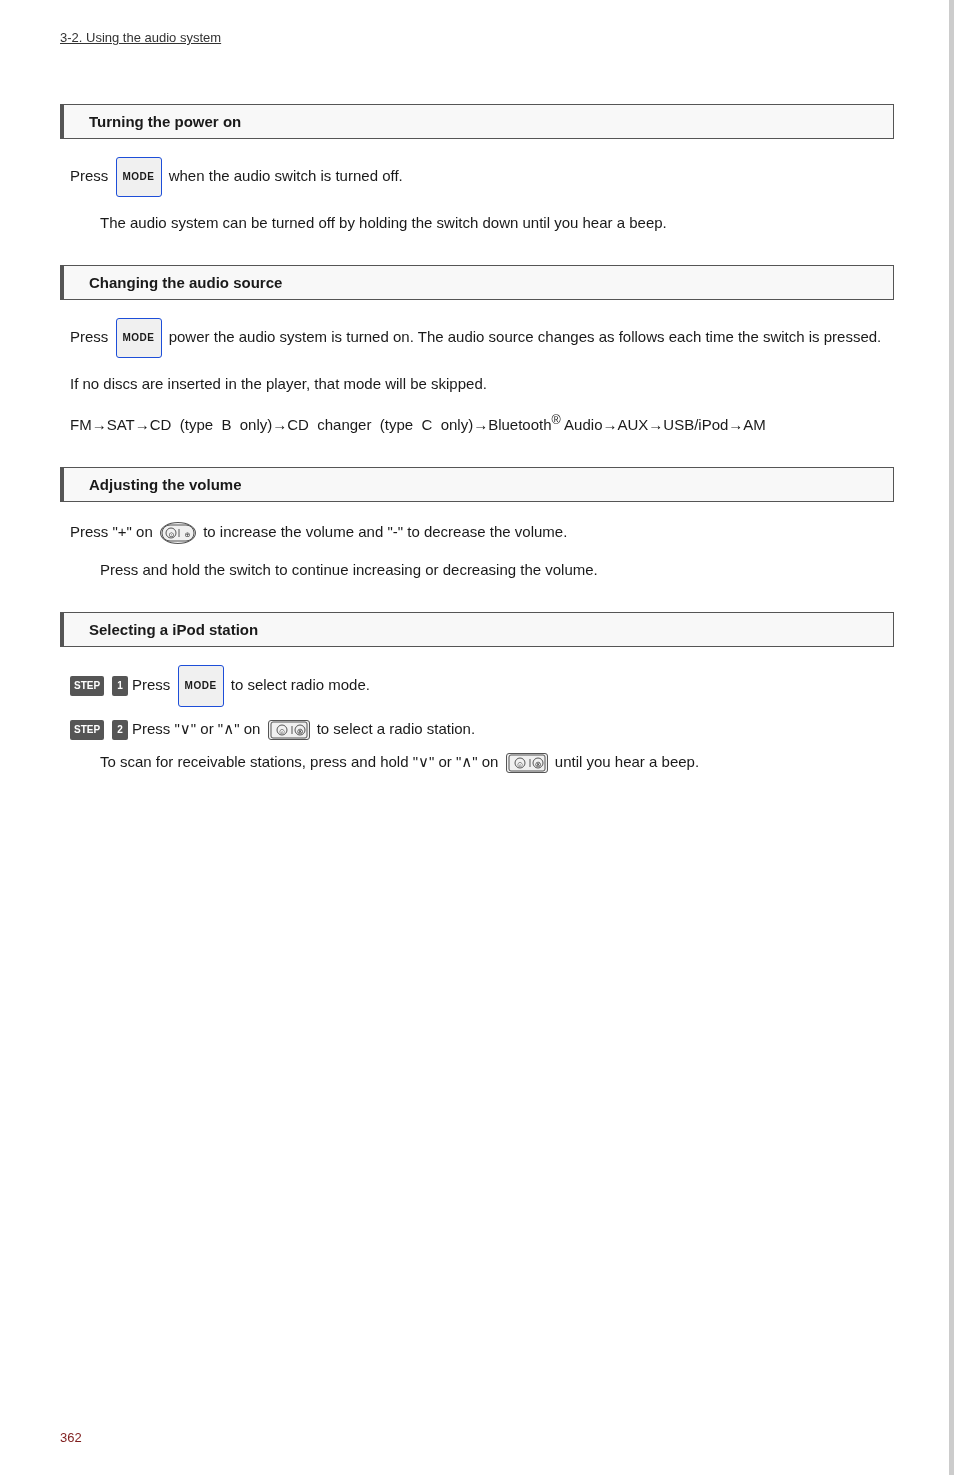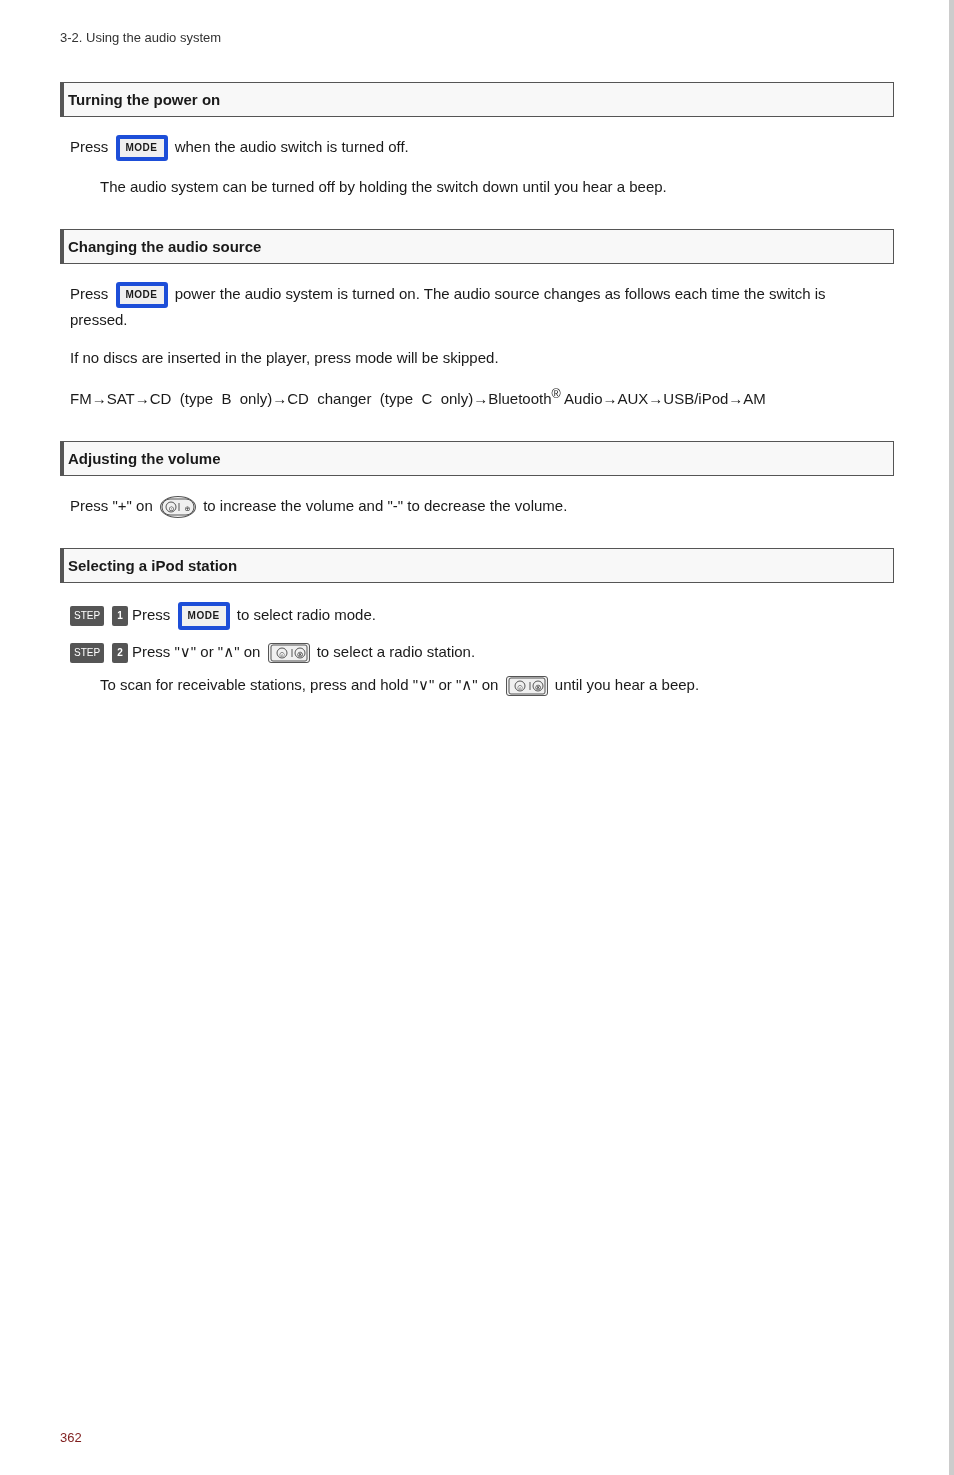--- a/index.html
+++ b/index.html
@@ -18,31 +18,32 @@
       position: relative;
     }
 
     .page-container {
       padding: 30px 60px 60px 60px;
     }
 
     .breadcrumb {
       font-size: 13px;
       color: #333;
-      margin-bottom: 37px;
+      margin-bottom: 59px;
+      text-decoration: underline;
     }
 
     .section {
       margin-bottom: 30px;
     }
 
     .section-header {
       border: 1px solid #555;
       border-left: 4px solid #555;
-      padding: 8px 4px;
+      padding: 8px 25px;
       margin-bottom: 18px;
       background: #f8f8f8;
     }
 
     .section-header-text {
       font-weight: bold;
       font-size: 15px;
     }
 
     .section-body {
@@ -55,37 +56,37 @@
     }
 
     .indented {
       padding-left: 30px;
       margin-bottom: 14px;
       line-height: 1.6;
     }
 
     .mode-btn {
       display: inline-block;
-      border: 4px solid #1d4ed8;
+      border: 1px solid #1d4ed8;
       border-radius: 3px;
-      padding: 1px 6px;
+      padding: 11px 6px;
       font-size: 10px;
       font-weight: bold;
       letter-spacing: 0.5px;
       background: #f0f0f0;
       vertical-align: middle;
       margin: 0 3px;
     }
 
     .step-badge {
       display: inline-block;
       background: #555;
       color: #fff;
       font-size: 10px;
-      font-weight: normal;
+      font-weight: bold;
       padding: 1px 4px;
       border-radius: 2px;
       vertical-align: middle;
       margin-right: 4px;
     }
 
     .step-num {
       display: inline-block;
       background: #555;
       color: #fff;
@@ -175,21 +176,21 @@
     <div class="section-header">
       <span class="section-header-text">Changing the audio source</span>
     </div>
     <div class="section-body">
       <div class="paragraph">
         <span>Press </span>
         <span class="mode-btn">MODE</span>
         <span> power the audio system is turned on. The audio source changes as follows each time the switch is pressed.</span>
       </div>
       <div class="paragraph">
-        <span>If no discs are inserted in the player, press mode will be skipped.</span>
+        <span>If no discs are inserted in the player, that mode will be skipped.</span>
       </div>
       <div class="paragraph">
         <span>FM→SAT→CD&nbsp;&nbsp;(type&nbsp;&nbsp;B&nbsp;&nbsp;only)→CD&nbsp;&nbsp;changer&nbsp;&nbsp;(type&nbsp;&nbsp;C&nbsp;&nbsp;only)→Bluetooth<sup>®</sup> Audio→AUX→USB/iPod→AM</span>
       </div>
     </div>
   </div>
 
   <div class="section">
     <div class="section-header">
       <span class="section-header-text">Adjusting the volume</span>
@@ -200,20 +201,23 @@
         <span class="vol-icon">
           <svg width="34" height="18" viewBox="0 0 34 18" style="display:block;">
             <rect x="1" y="1" width="32" height="16" rx="8" ry="8" fill="#f0f0f0" stroke="#555" stroke-width="1"></rect>
             <circle cx="10" cy="9" r="5" fill="none" stroke="#555" stroke-width="1"></circle>
             <text x="10" y="12.5" text-anchor="middle" font-size="7" fill="#333">⊙</text>
             <line x1="18" y1="5" x2="18" y2="13" stroke="#555" stroke-width="1"></line>
             <text x="26" y="12.5" text-anchor="middle" font-size="7" fill="#333">⊕</text>
           </svg>
         </span>
         <span> to increase the volume and "-" to decrease the volume.</span>
+      </div>
+      <div class="indented">
+        <span>Press and hold the switch to continue increasing or decreasing the volume.</span>
       </div>
     </div>
   </div>
 
   <div class="section">
     <div class="section-header">
       <span class="section-header-text">Selecting a iPod station</span>
     </div>
     <div class="section-body">
 

